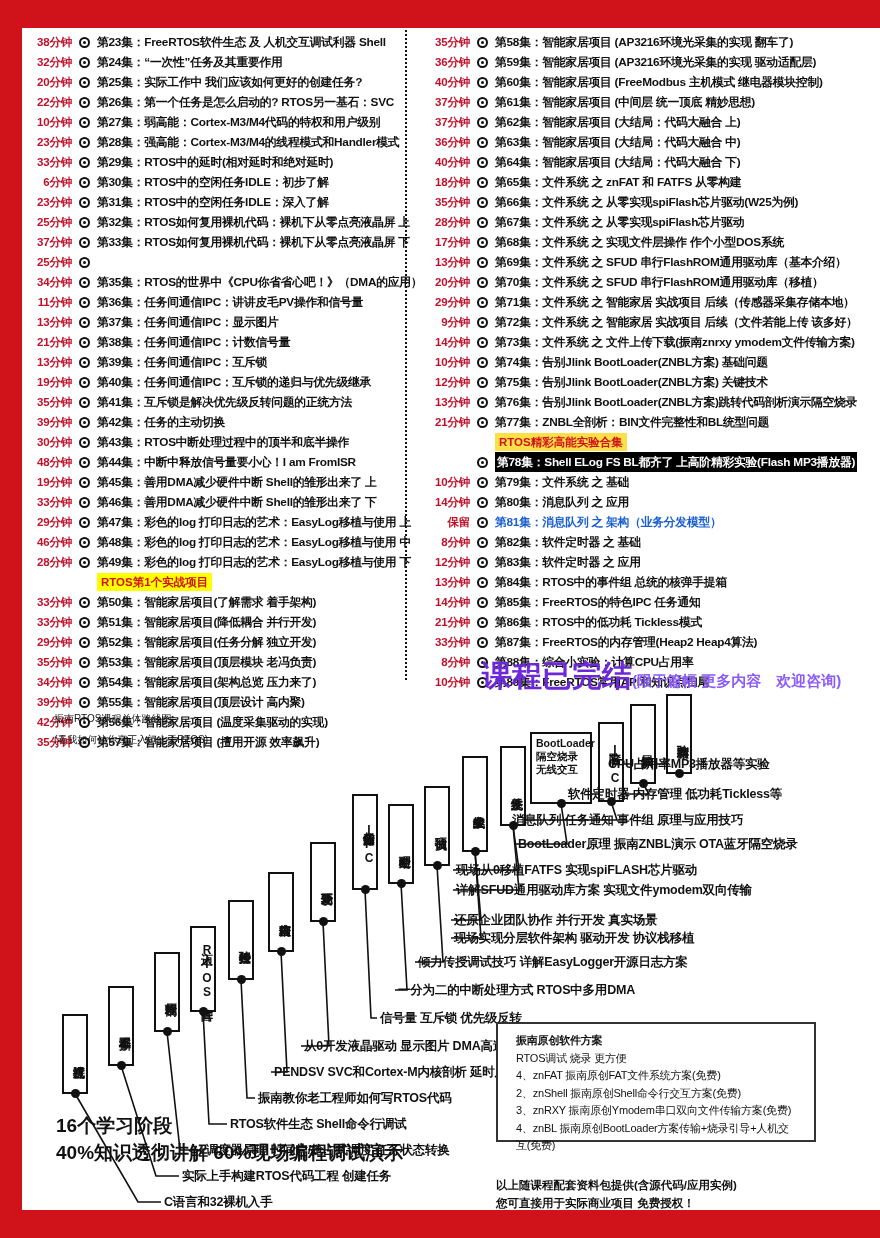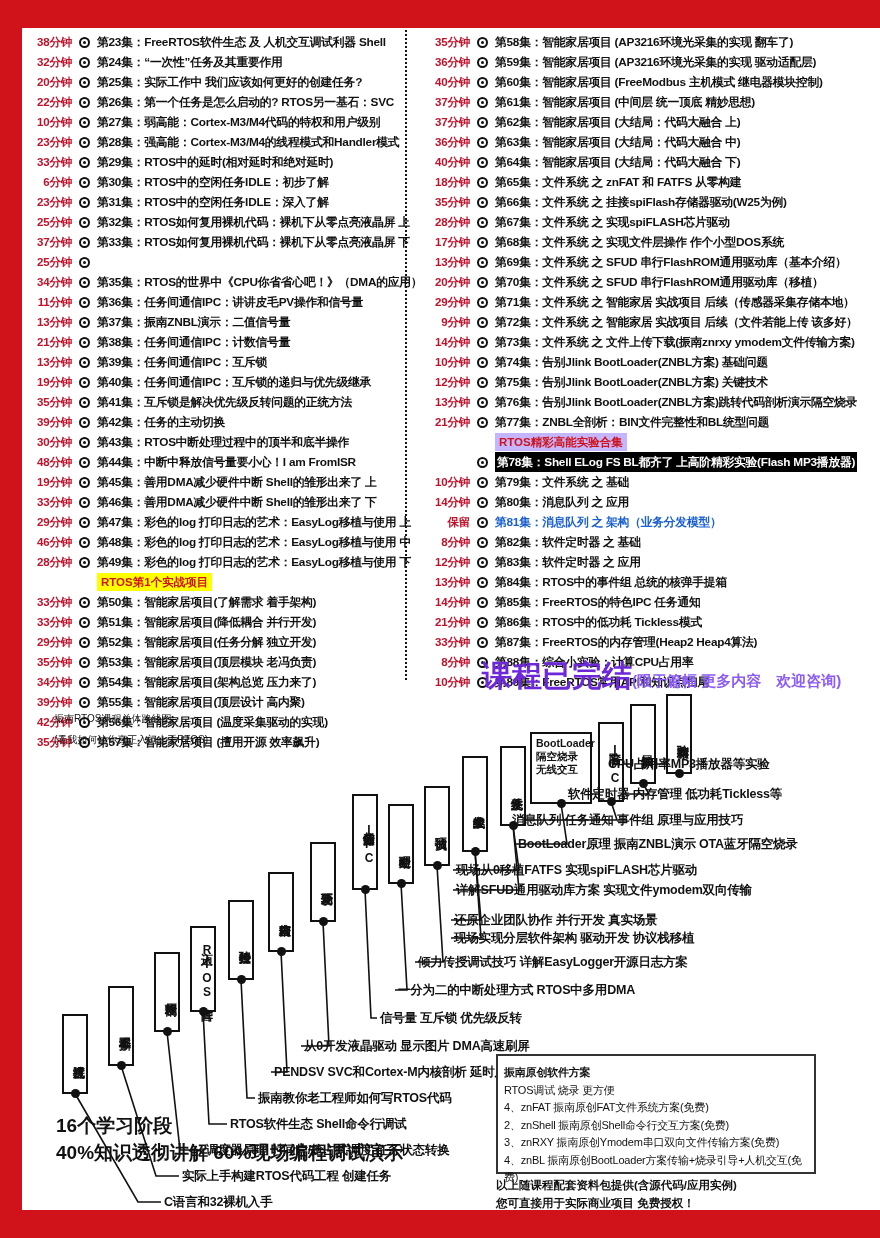--- a/index.html
+++ b/index.html
@@ -54,21 +54,21 @@
   .ep.inv .bullet{left:57px;}
   .banner{
     position:relative;height:20px;line-height:18px;
   }
   .banner span{
     position:absolute;left:75px;top:1px;
     font-size:11.5px;font-weight:bold;color:#d0121a;
     padding:0 4px;
   }
   .banner.yellow span{background:#ffff00;}
-  .banner.green span{background:#c4b5fd;}
+  .banner.green span{background:#fde047;}
   .finished{
     position:absolute;left:460px;top:628px;white-space:nowrap;
   }
   .finished .big{font-size:30px;font-weight:bold;color:#6d28d9;}
   .finished .small{font-size:15px;font-weight:bold;color:#8b5cf6;}
 
   
   .road{position:absolute;left:0;top:666px;width:836px;height:516px;}
   .road-title{
     position:absolute;left:32px;top:14px;
@@ -91,23 +91,23 @@
     position:absolute;width:9px;height:9px;border-radius:50%;
     background:#111;
   }
   svg.wires{position:absolute;left:0;top:0;width:836px;height:516px;
     pointer-events:none;}
   .ann{
     position:absolute;font-size:12.5px;font-weight:bold;color:#111;
     white-space:nowrap;letter-spacing:-0.2px;
   }
   .infobox{
-    position:absolute;left:474px;top:360px;width:320px;height:120px;
+    position:absolute;left:474px;top:328px;width:320px;height:120px;
     border:2px solid #333;background:#fff;box-sizing:border-box;
-    padding:8px 6px;
+    padding:8px 18px;
   }
   .infobox div{font-size:11px;font-weight:bold;color:#111;line-height:17.5px;
     letter-spacing:-0.2px;}
   .infobox div.plain{font-weight:normal;}
   .footer-left{
     position:absolute;left:34px;top:418px;
     font-size:19px;font-weight:bold;color:#111;line-height:27px;
     white-space:nowrap;
   }
   .footer-right{
@@ -191,21 +191,21 @@
             <div class="txt">第35集：RTOS的世界中《CPU你省省心吧！》（DMA的应用）</div>
           </div>
           <div class="ep">
             <div class="dur">11分钟</div>
             <div class="bullet"></div>
             <div class="txt">第36集：任务间通信IPC：讲讲皮毛PV操作和信号量</div>
           </div>
           <div class="ep">
             <div class="dur">13分钟</div>
             <div class="bullet"></div>
-            <div class="txt">第37集：振南ZNBL演示：二值信号量</div>
+            <div class="txt">第37集：任务间通信IPC：显示图片</div>
           </div>
           <div class="ep">
             <div class="dur">21分钟</div>
             <div class="bullet"></div>
             <div class="txt">第38集：任务间通信IPC：计数信号量</div>
           </div>
           <div class="ep">
             <div class="dur">13分钟</div>
             <div class="bullet"></div>
             <div class="txt">第39集：任务间通信IPC：互斥锁</div>
@@ -341,26 +341,26 @@
             <div class="txt">第64集：智能家居项目 (大结局：代码大融合 下)</div>
           </div>
           <div class="ep">
             <div class="dur">18分钟</div>
             <div class="bullet"></div>
             <div class="txt">第65集：文件系统 之 znFAT 和 FATFS 从零构建</div>
           </div>
           <div class="ep">
             <div class="dur">35分钟</div>
             <div class="bullet"></div>
-            <div class="txt">第66集：文件系统 之 挂接spiFlash存储器驱动(W25为例)</div>
+            <div class="txt">第66集：文件系统 之 从零实现spiFlash芯片驱动(W25为例)</div>
           </div>
           <div class="ep">
             <div class="dur">28分钟</div>
             <div class="bullet"></div>
-            <div class="txt">第67集：文件系统 之 实现spiFLASH芯片驱动</div>
+            <div class="txt">第67集：文件系统 之 从零实现spiFlash芯片驱动</div>
           </div>
           <div class="ep">
             <div class="dur">17分钟</div>
             <div class="bullet"></div>
             <div class="txt">第68集：文件系统 之 实现文件层操作 作个小型DOS系统</div>
           </div>
           <div class="ep">
             <div class="dur">13分钟</div>
             <div class="bullet"></div>
             <div class="txt">第69集：文件系统 之 SFUD 串行FlashROM通用驱动库（基本介绍）</div>

